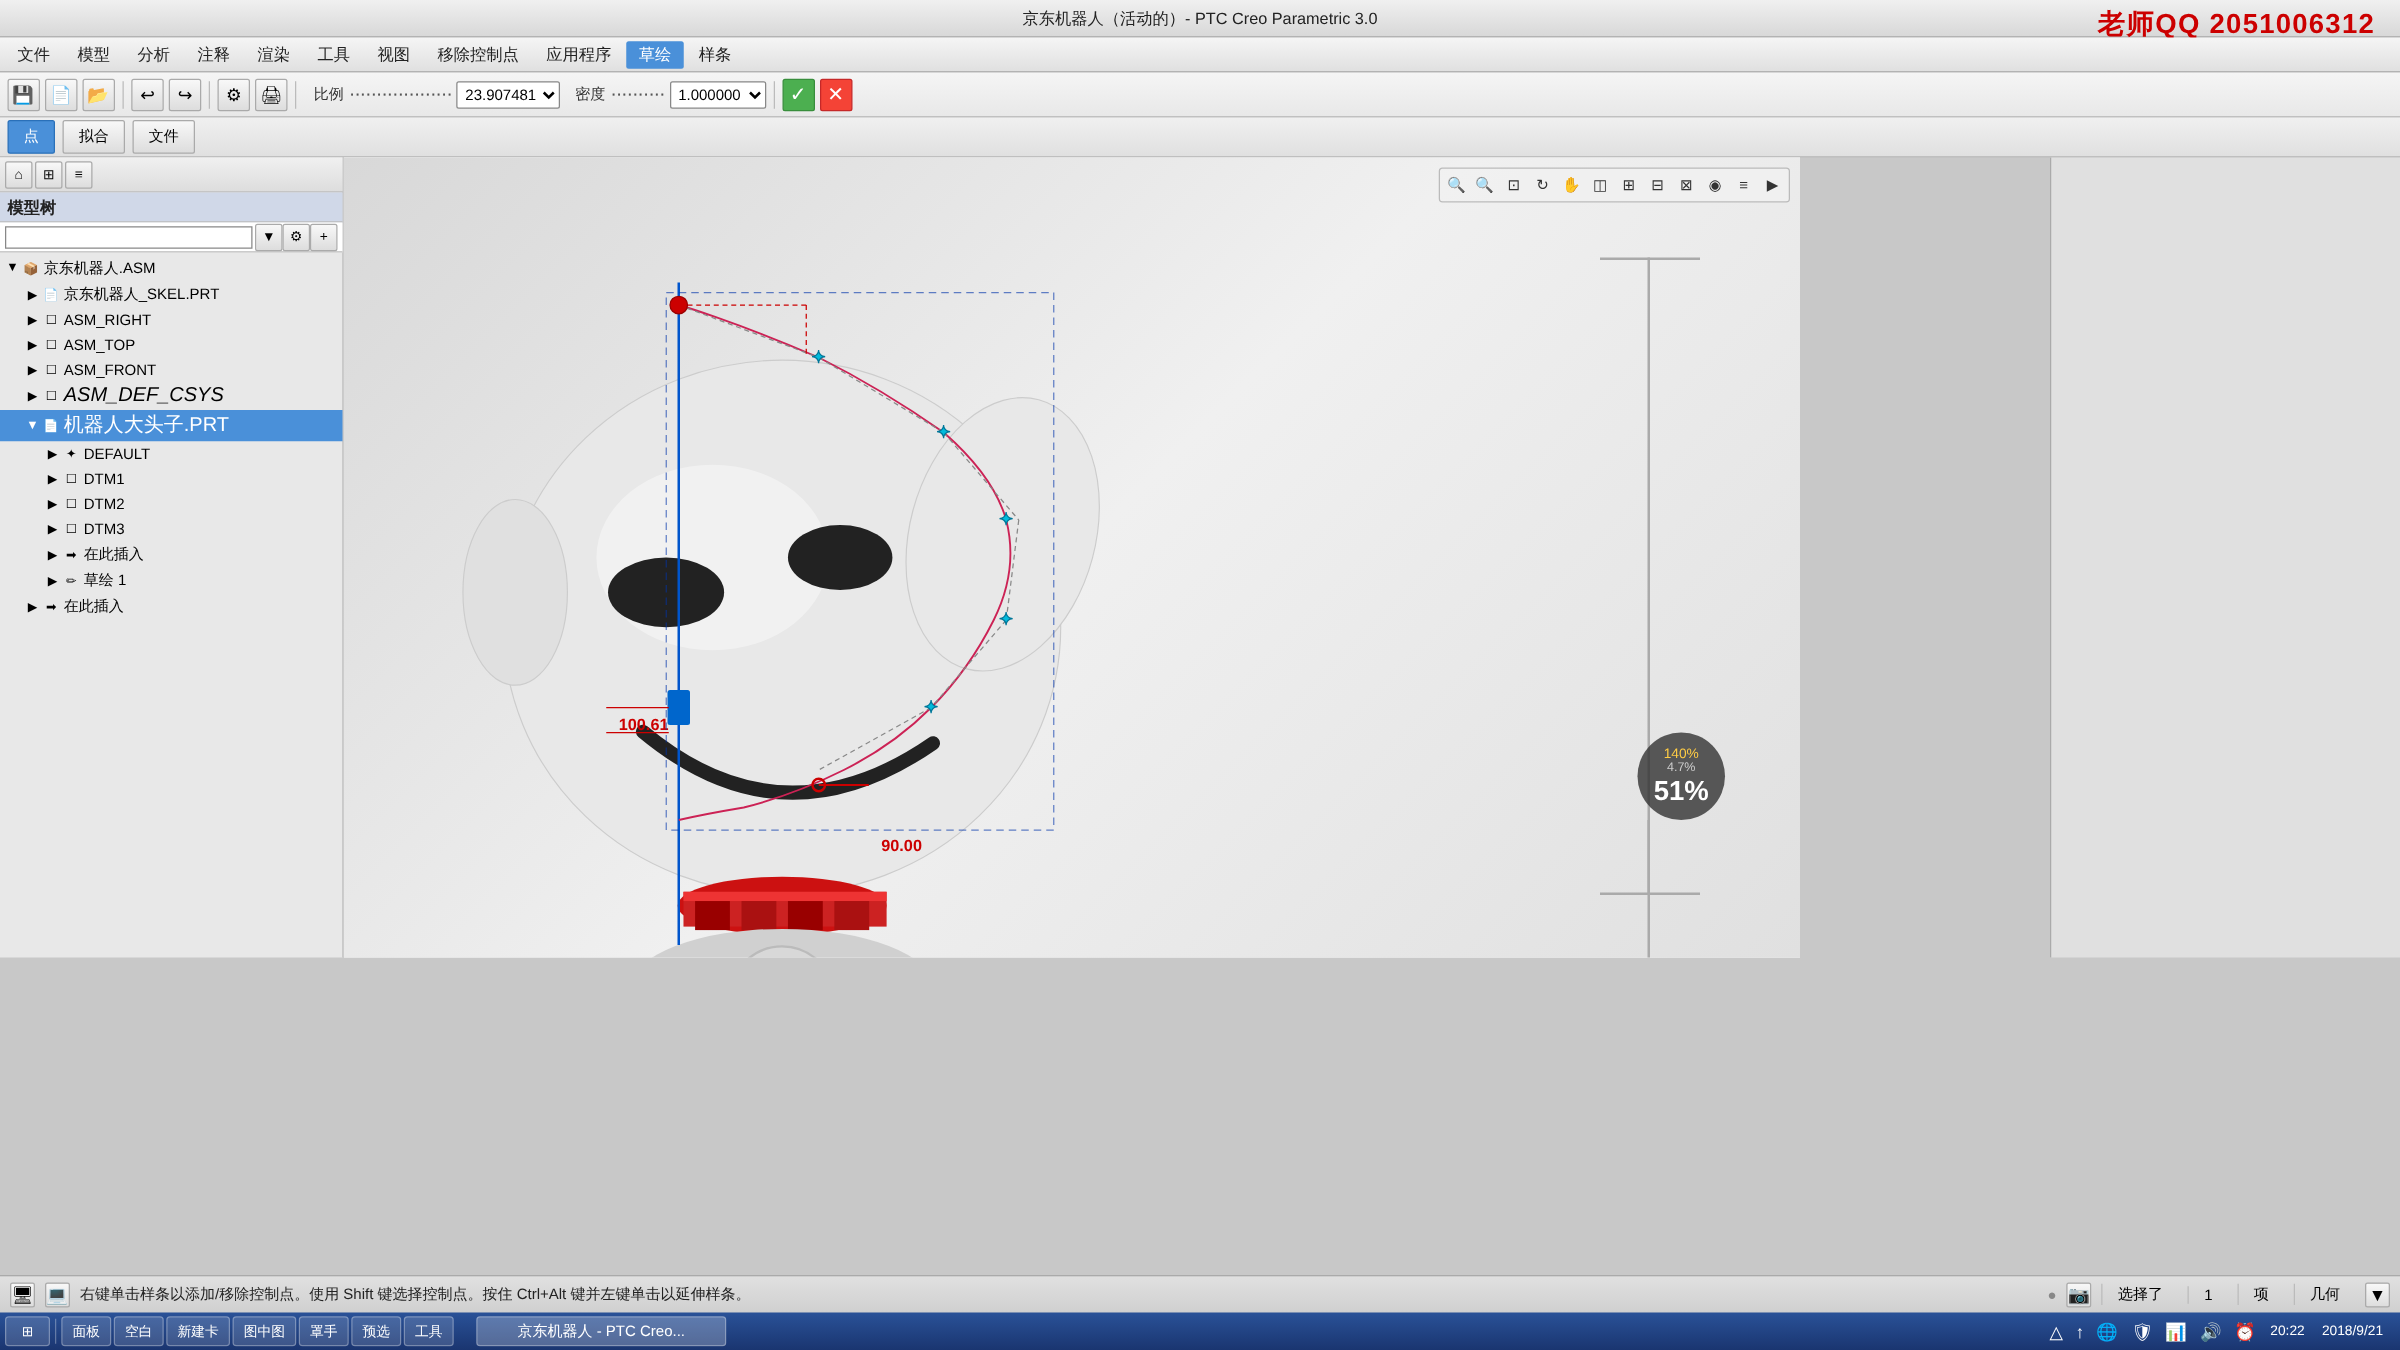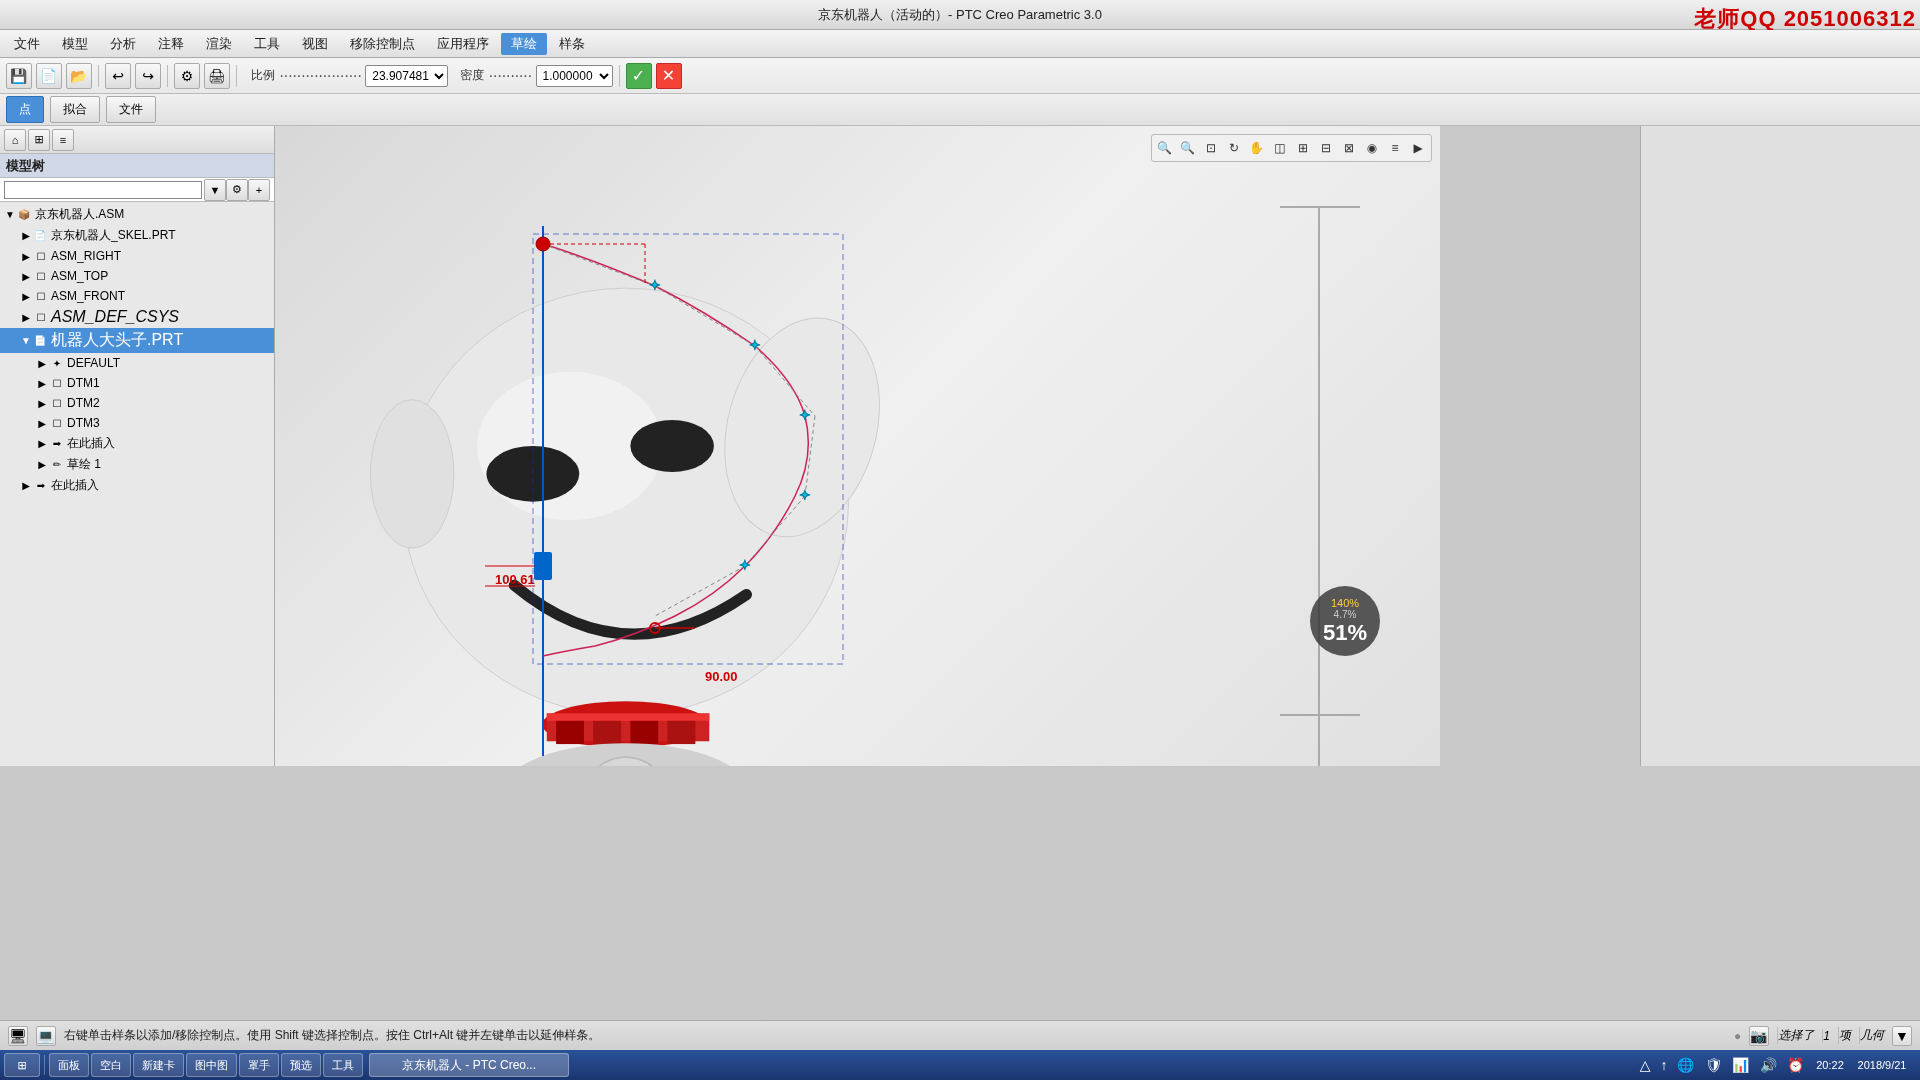--- a/index.html
+++ b/index.html
@@ -6,21 +6,21 @@
     body { width: 1920px; height: 1080px; overflow: hidden; font-family: 'SimHei', 'Microsoft YaHei', sans-serif; background: #c8c8c8; position: relative; }
 
     
     #titlebar {
       position: absolute; top: 0; left: 0; width: 1920px; height: 30px;
       background: linear-gradient(to bottom, #f0f0f0, #d8d8d8);
       display: flex; align-items: center; justify-content: center;
       border-bottom: 1px solid #aaa; font-size: 13px; color: #222;
     }
     #titlebar-brand {
-      position: absolute; right: 4px; top: 4px;
+      position: absolute; right: 20px; top: 4px;
       color: #cc0000; font-size: 22px; font-weight: bold; letter-spacing: 1px;
     }
 
     
     #menubar {
       position: absolute; top: 30px; left: 0; width: 1920px; height: 28px;
       background: linear-gradient(to bottom, #f5f5f5, #e0e0e0);
       display: flex; align-items: center; padding-left: 4px;
       border-bottom: 1px solid #aaa; font-size: 13px; gap: 2px;
     }
@@ -140,21 +140,21 @@
 
     
     #statusbar {
       position: absolute; bottom: 30px; left: 0; width: 1920px; height: 30px;
       background: linear-gradient(to bottom, #e0e0e0, #d0d0d0);
       border-top: 1px solid #aaa; display: flex; align-items: center;
       padding: 0 8px; font-size: 12px; gap: 8px;
     }
     .status-text { flex: 1; font-size: 12px; color: #222; }
     .status-right { display: flex; align-items: center; gap: 8px; font-size: 12px; }
-    .status-item { padding: 0 0; border-left: 1px solid #bbb; font-style: italic; }
+    .status-item { padding: 0 12px; border-left: 1px solid #bbb; }
 
     
     #taskbar {
       position: absolute; bottom: 0; left: 0; width: 1920px; height: 30px;
       background: linear-gradient(to bottom, #2a5298, #1a3570);
       display: flex; align-items: center; padding: 0 4px; gap: 2px;
     }
     .taskbar-btn {
       height: 24px; min-width: 36px; background: rgba(255,255,255,0.15);
       border: 1px solid rgba(255,255,255,0.3); border-radius: 3px;
@@ -490,21 +490,21 @@
   </div>
   <div class="taskbar-sep"></div>
   <div class="taskbar-btn">面板</div>
   <div class="taskbar-btn">空白</div>
   <div class="taskbar-btn">新建卡</div>
   <div class="taskbar-btn">图中图</div>
   <div class="taskbar-btn">罩手</div>
   <div class="taskbar-btn">预选</div>
   <div class="taskbar-btn">工具</div>
 
-  <div class="taskbar-btn" style="margin-left:4px;background:rgba(255,255,255,0.25);min-width:200px;">
+  <div class="taskbar-btn" style="margin-left:16px;background:rgba(255,255,255,0.25);min-width:200px;">
     <span style="font-size:12px;">京东机器人 - PTC Creo...</span>
   </div>
 
   <div id="taskbar-right">
     <span class="sys-tray-icon">△</span>
     <span class="sys-tray-icon">↑</span>
     <span class="sys-tray-icon">🌐</span>
     <span class="sys-tray-icon">🛡</span>
     <span class="sys-tray-icon">📊</span>
     <span class="sys-tray-icon">🔊</span>

